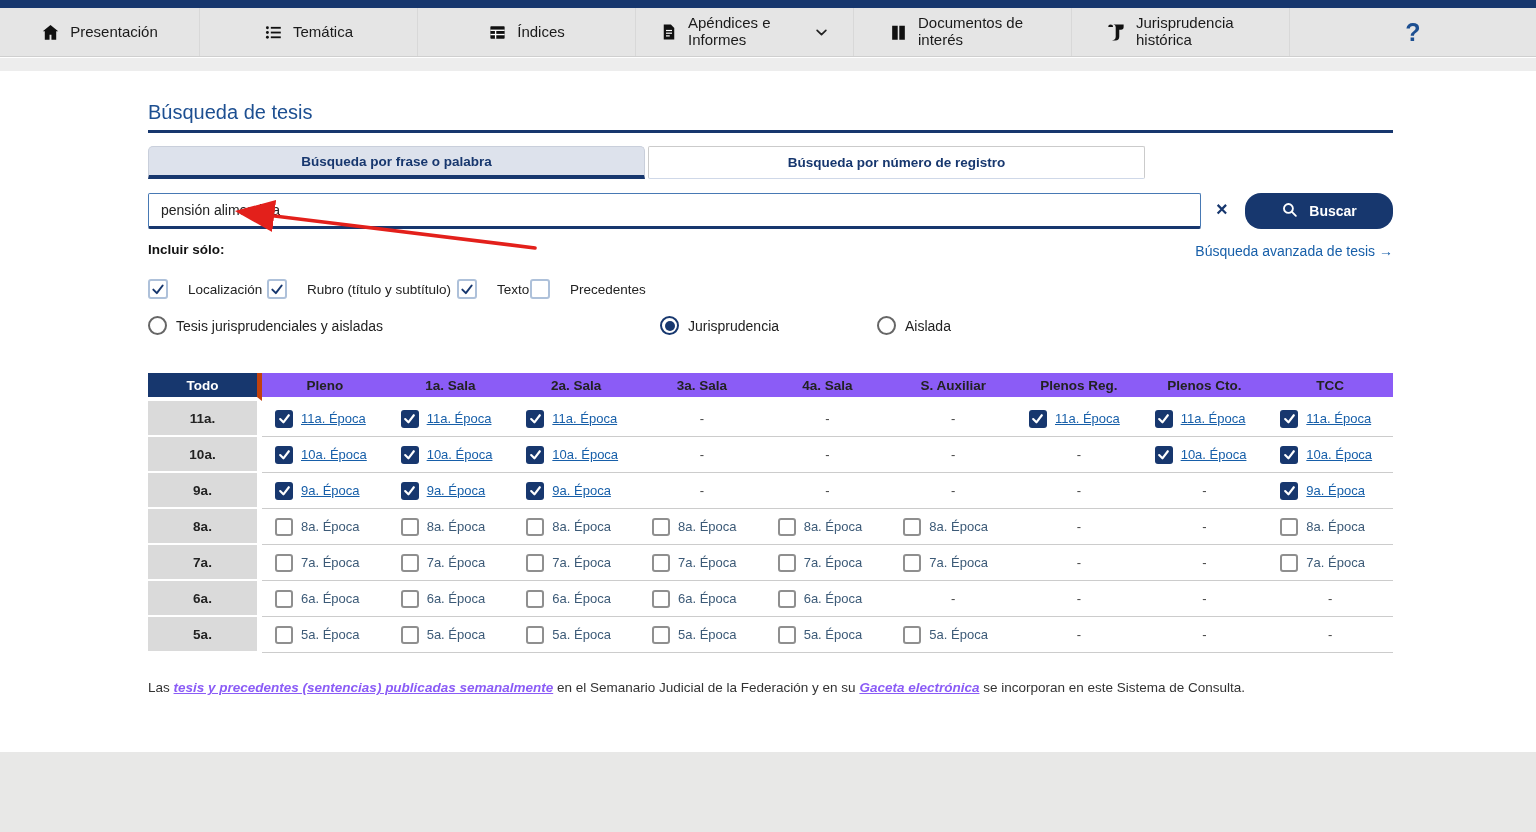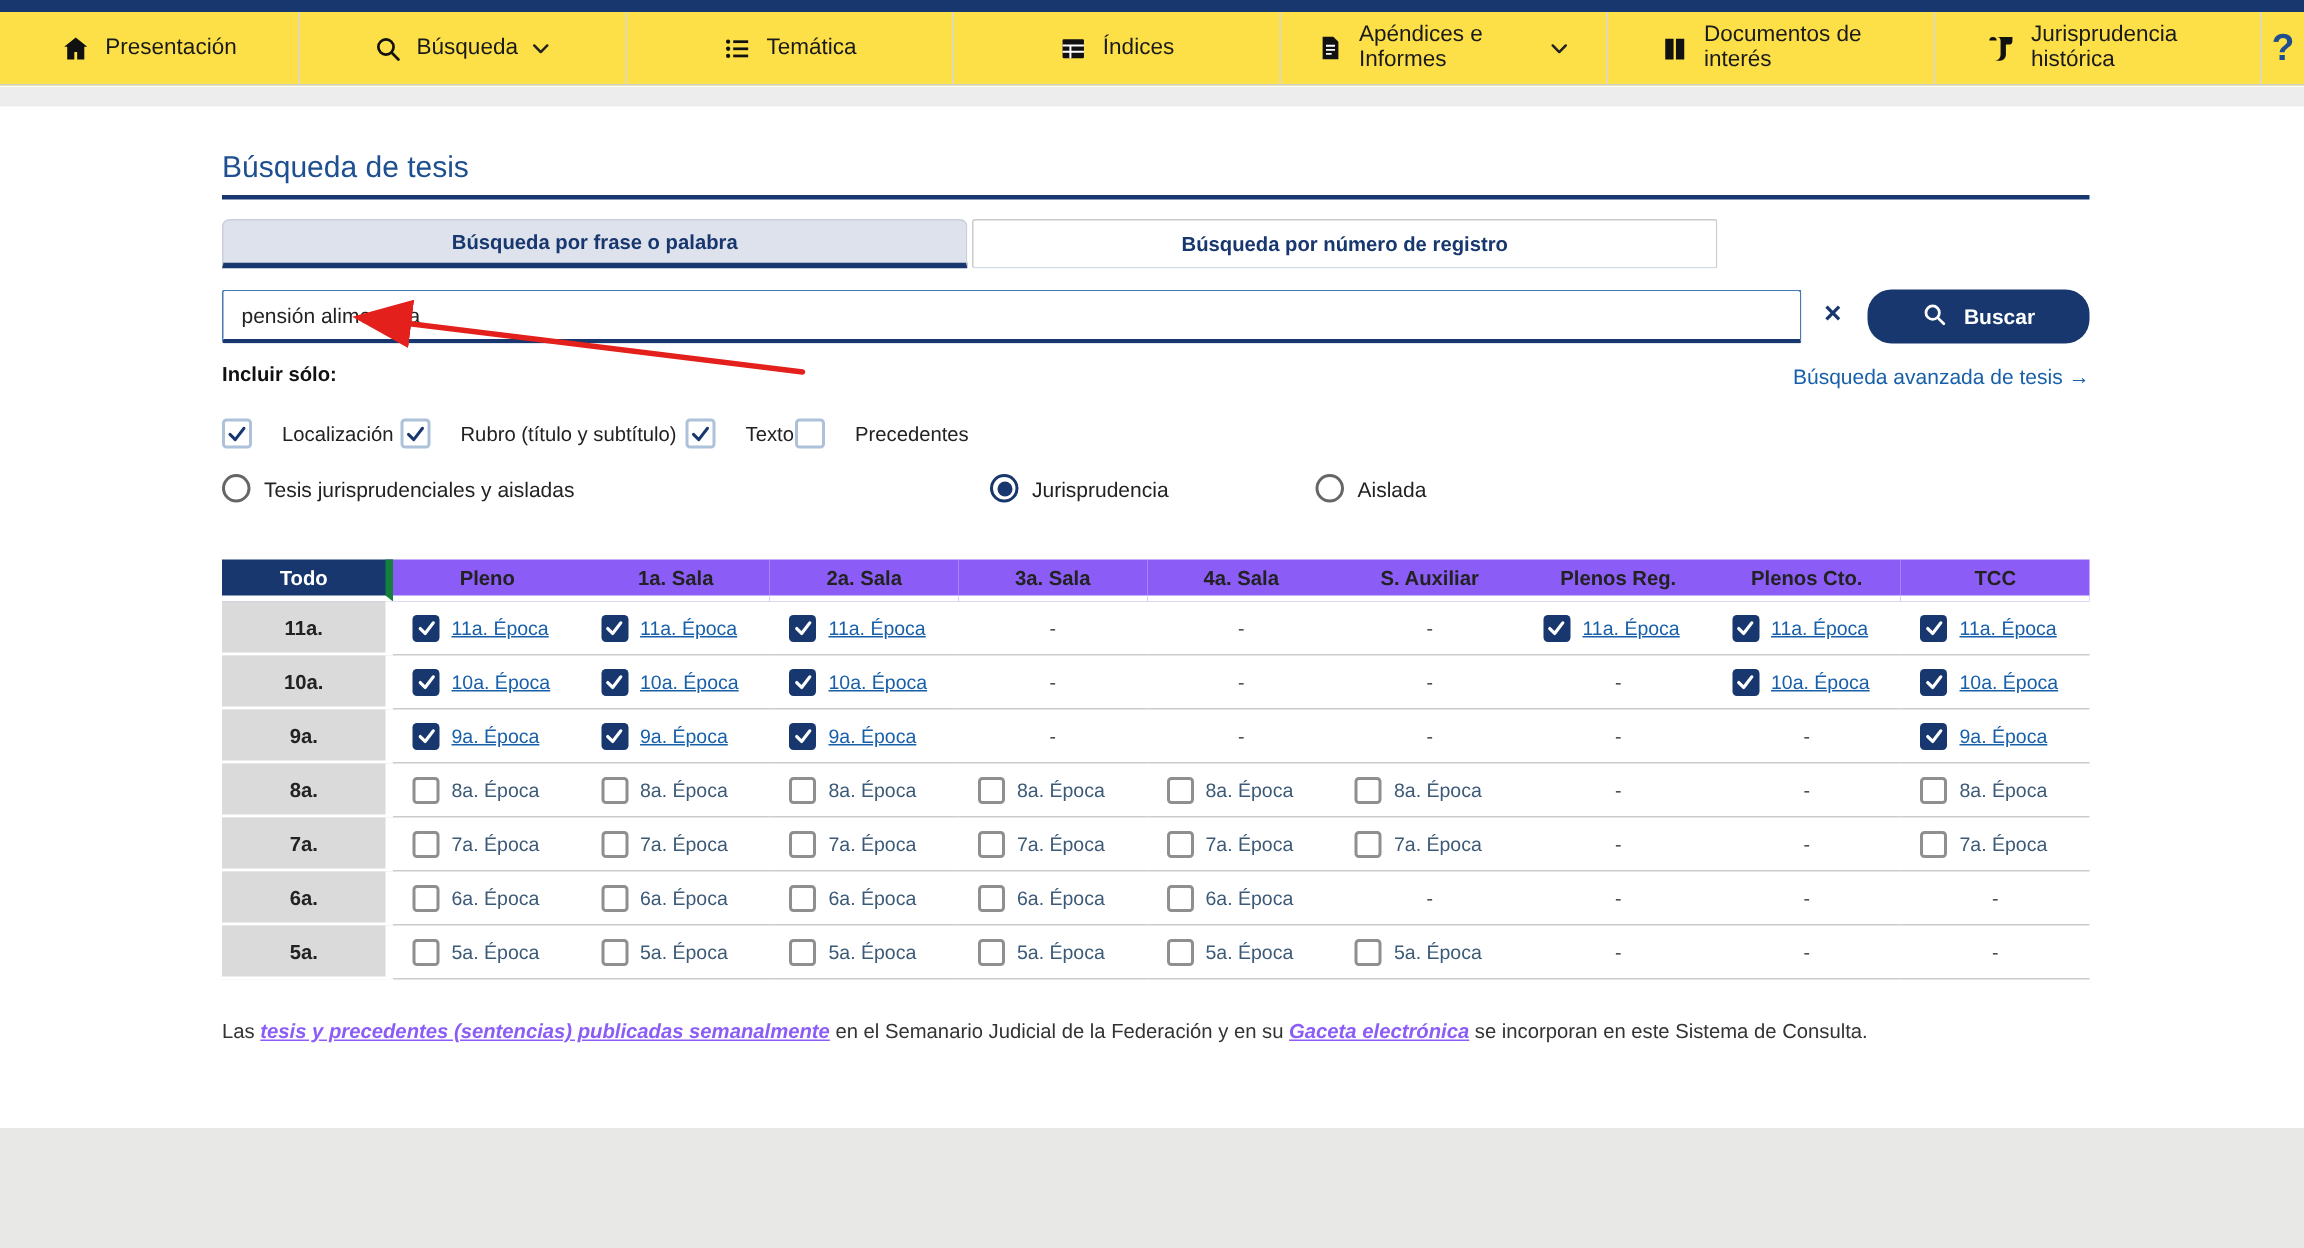--- a/index.html
+++ b/index.html
@@ -1,21 +1,21 @@
 <!DOCTYPE html>
 <html><head>
 <meta charset="utf-8">
 <style>
   *{margin:0;padding:0;box-sizing:border-box}
   html,body{width:1536px;height:832px;overflow:hidden;background:#fff;
     font-family:"Liberation Sans",sans-serif;position:relative;color:#222}
 
   
   .topstrip{position:absolute;left:0;top:0;width:1536px;height:8px;background:#17376e}
-  .nav{position:absolute;left:0;top:8px;width:1536px;height:49px;background:#fde047;
+  .nav{position:absolute;left:0;top:8px;width:1536px;height:49px;background:#e5e5e5;
     border-bottom:1px solid #cfcfcf;display:flex;align-items:stretch}
   .nav-item{width:218px;display:flex;align-items:center;justify-content:center;gap:10px;
     border-right:1px solid #d8d8d8;cursor:pointer;color:#1a1a1a}
   .nav-item:first-child{width:200px}
   .nav-ic{display:flex;align-items:center;color:#111}
   .nav-label{font-size:15px;line-height:1.12;max-width:118px}
   .chev{color:#222;margin-left:-2px}
   .nav-help{flex:1;display:flex;align-items:center;justify-content:center;
     color:#1d4f91;font-weight:700;font-size:25px;cursor:pointer}
   .grayband{position:absolute;left:0;top:58px;width:1536px;height:13px;background:#ededed}
@@ -56,21 +56,21 @@
   .rad{width:19px;height:19px;border-radius:50%;border:2px solid #666;background:#fff;flex:none;position:relative}
   .radio.sel .rad{border-color:#17376e}
   .radio.sel .rad::after{content:"";position:absolute;left:50%;top:50%;width:10px;height:10px;
     margin:-5px 0 0 -5px;border-radius:50%;background:#17376e}
 
   
   .etable{position:absolute;left:0;top:373px;width:1245px;display:grid;
     grid-template-columns:114px repeat(9,1fr)}
   .th{height:28px;background:#8b5cf6;display:flex;align-items:center;justify-content:center;
     font-size:13.5px;font-weight:700;color:#222;border-bottom:4px solid #fff}
-  .th.todo{background:#17376e;color:#fff;border-right:5px solid #15803d;cursor:pointer}
+  .th.todo{background:#17376e;color:#fff;border-right:5px solid #c2410c;cursor:pointer}
   .rl{height:36px;background:#dadada;display:flex;align-items:center;justify-content:center;
     font-size:13.5px;font-weight:700;color:#222;border-right:5px solid #fff;border-bottom:2px solid #fff}
   .td{height:36px;display:flex;align-items:center;gap:8px;padding-left:13px;
     border-bottom:1px solid #ccc;font-size:13px}
   .td.dash{justify-content:center;padding-left:0;color:#444}
   .cb{width:18px;height:18px;border-radius:3px;flex:none;cursor:pointer}
   .cb.on{background:#17376e;display:flex;align-items:center;justify-content:center}
   .cb.off{background:#fff;border:2px solid #8f8f8f}
   .td a{color:#175fa9;text-decoration:underline;cursor:pointer}
   .td .plain{color:#3c5a77}
@@ -90,34 +90,20 @@
 
 <div class="topstrip"></div>
 <nav class="nav">
   <div class="nav-item">
       <span class="nav-ic">
         <svg viewBox="0 0 24 24" width="19" height="19" fill="currentColor">
           <path d="M12 2.6 2.3 10.4h2.5V21h6v-6.2h2.4V21h6V10.4h2.5z"></path>
         </svg>
       </span>
       <span class="nav-label">Presentación</span>
-    </div>
-    <div class="nav-item">
-      <span class="nav-ic">
-        <svg viewBox="0 0 24 24" width="19" height="19" fill="none" stroke="currentColor" stroke-width="2.3" stroke-linecap="round">
-          <circle cx="10.5" cy="10.5" r="6.4"></circle>
-          <line x1="15.4" y1="15.4" x2="21" y2="21"></line>
-        </svg>
-      </span>
-      <span class="nav-label">Búsqueda</span>
-      <span class="nav-ic chev">
-        <svg viewBox="0 0 24 24" width="15" height="15" fill="none" stroke="currentColor" stroke-width="2.7" stroke-linecap="round" stroke-linejoin="round">
-          <polyline points="5,8.5 12,15.5 19,8.5"></polyline>
-        </svg>
-      </span>
     </div>
     <div class="nav-item">
       <span class="nav-ic">
         <svg viewBox="0 0 24 24" width="19" height="19" fill="currentColor">
           <circle cx="4.3" cy="6" r="1.8"></circle>
           <rect x="8.6" y="4.9" width="12.6" height="2.3"></rect>
           <circle cx="4.3" cy="12" r="1.8"></circle>
           <rect x="8.6" y="10.9" width="12.6" height="2.3"></rect>
           <circle cx="4.3" cy="18" r="1.8"></circle>
           <rect x="8.6" y="16.9" width="12.6" height="2.3"></rect>

